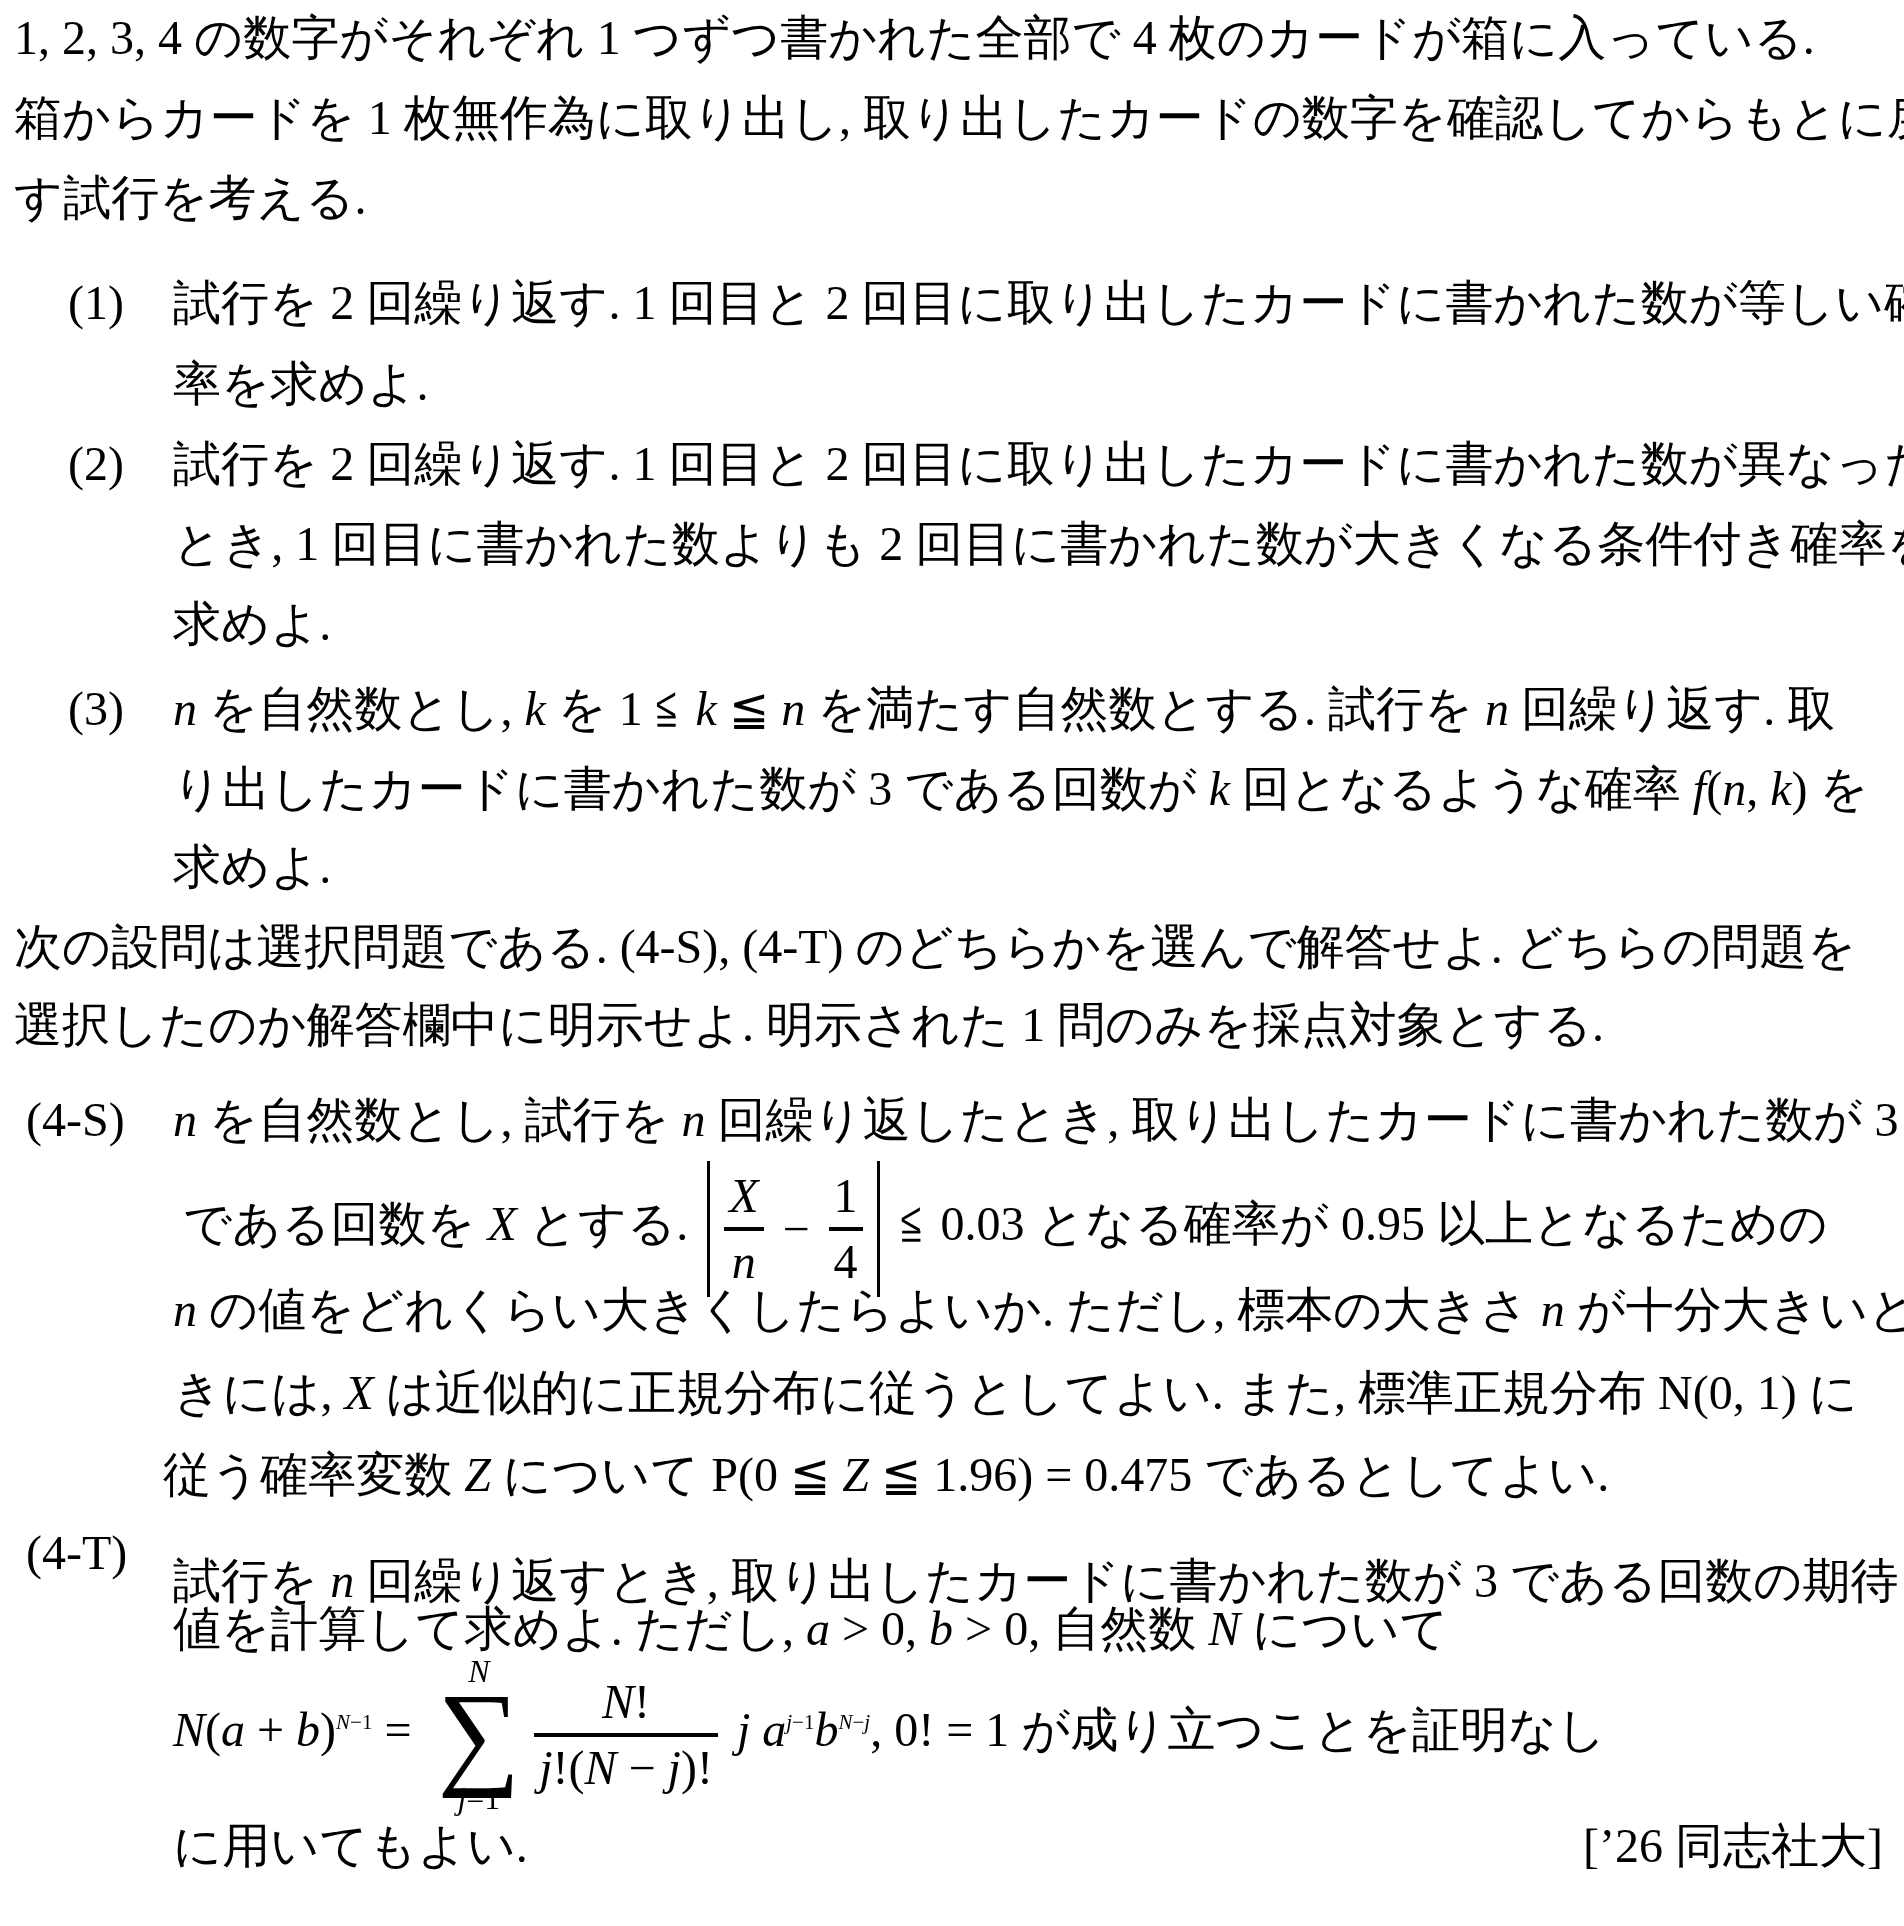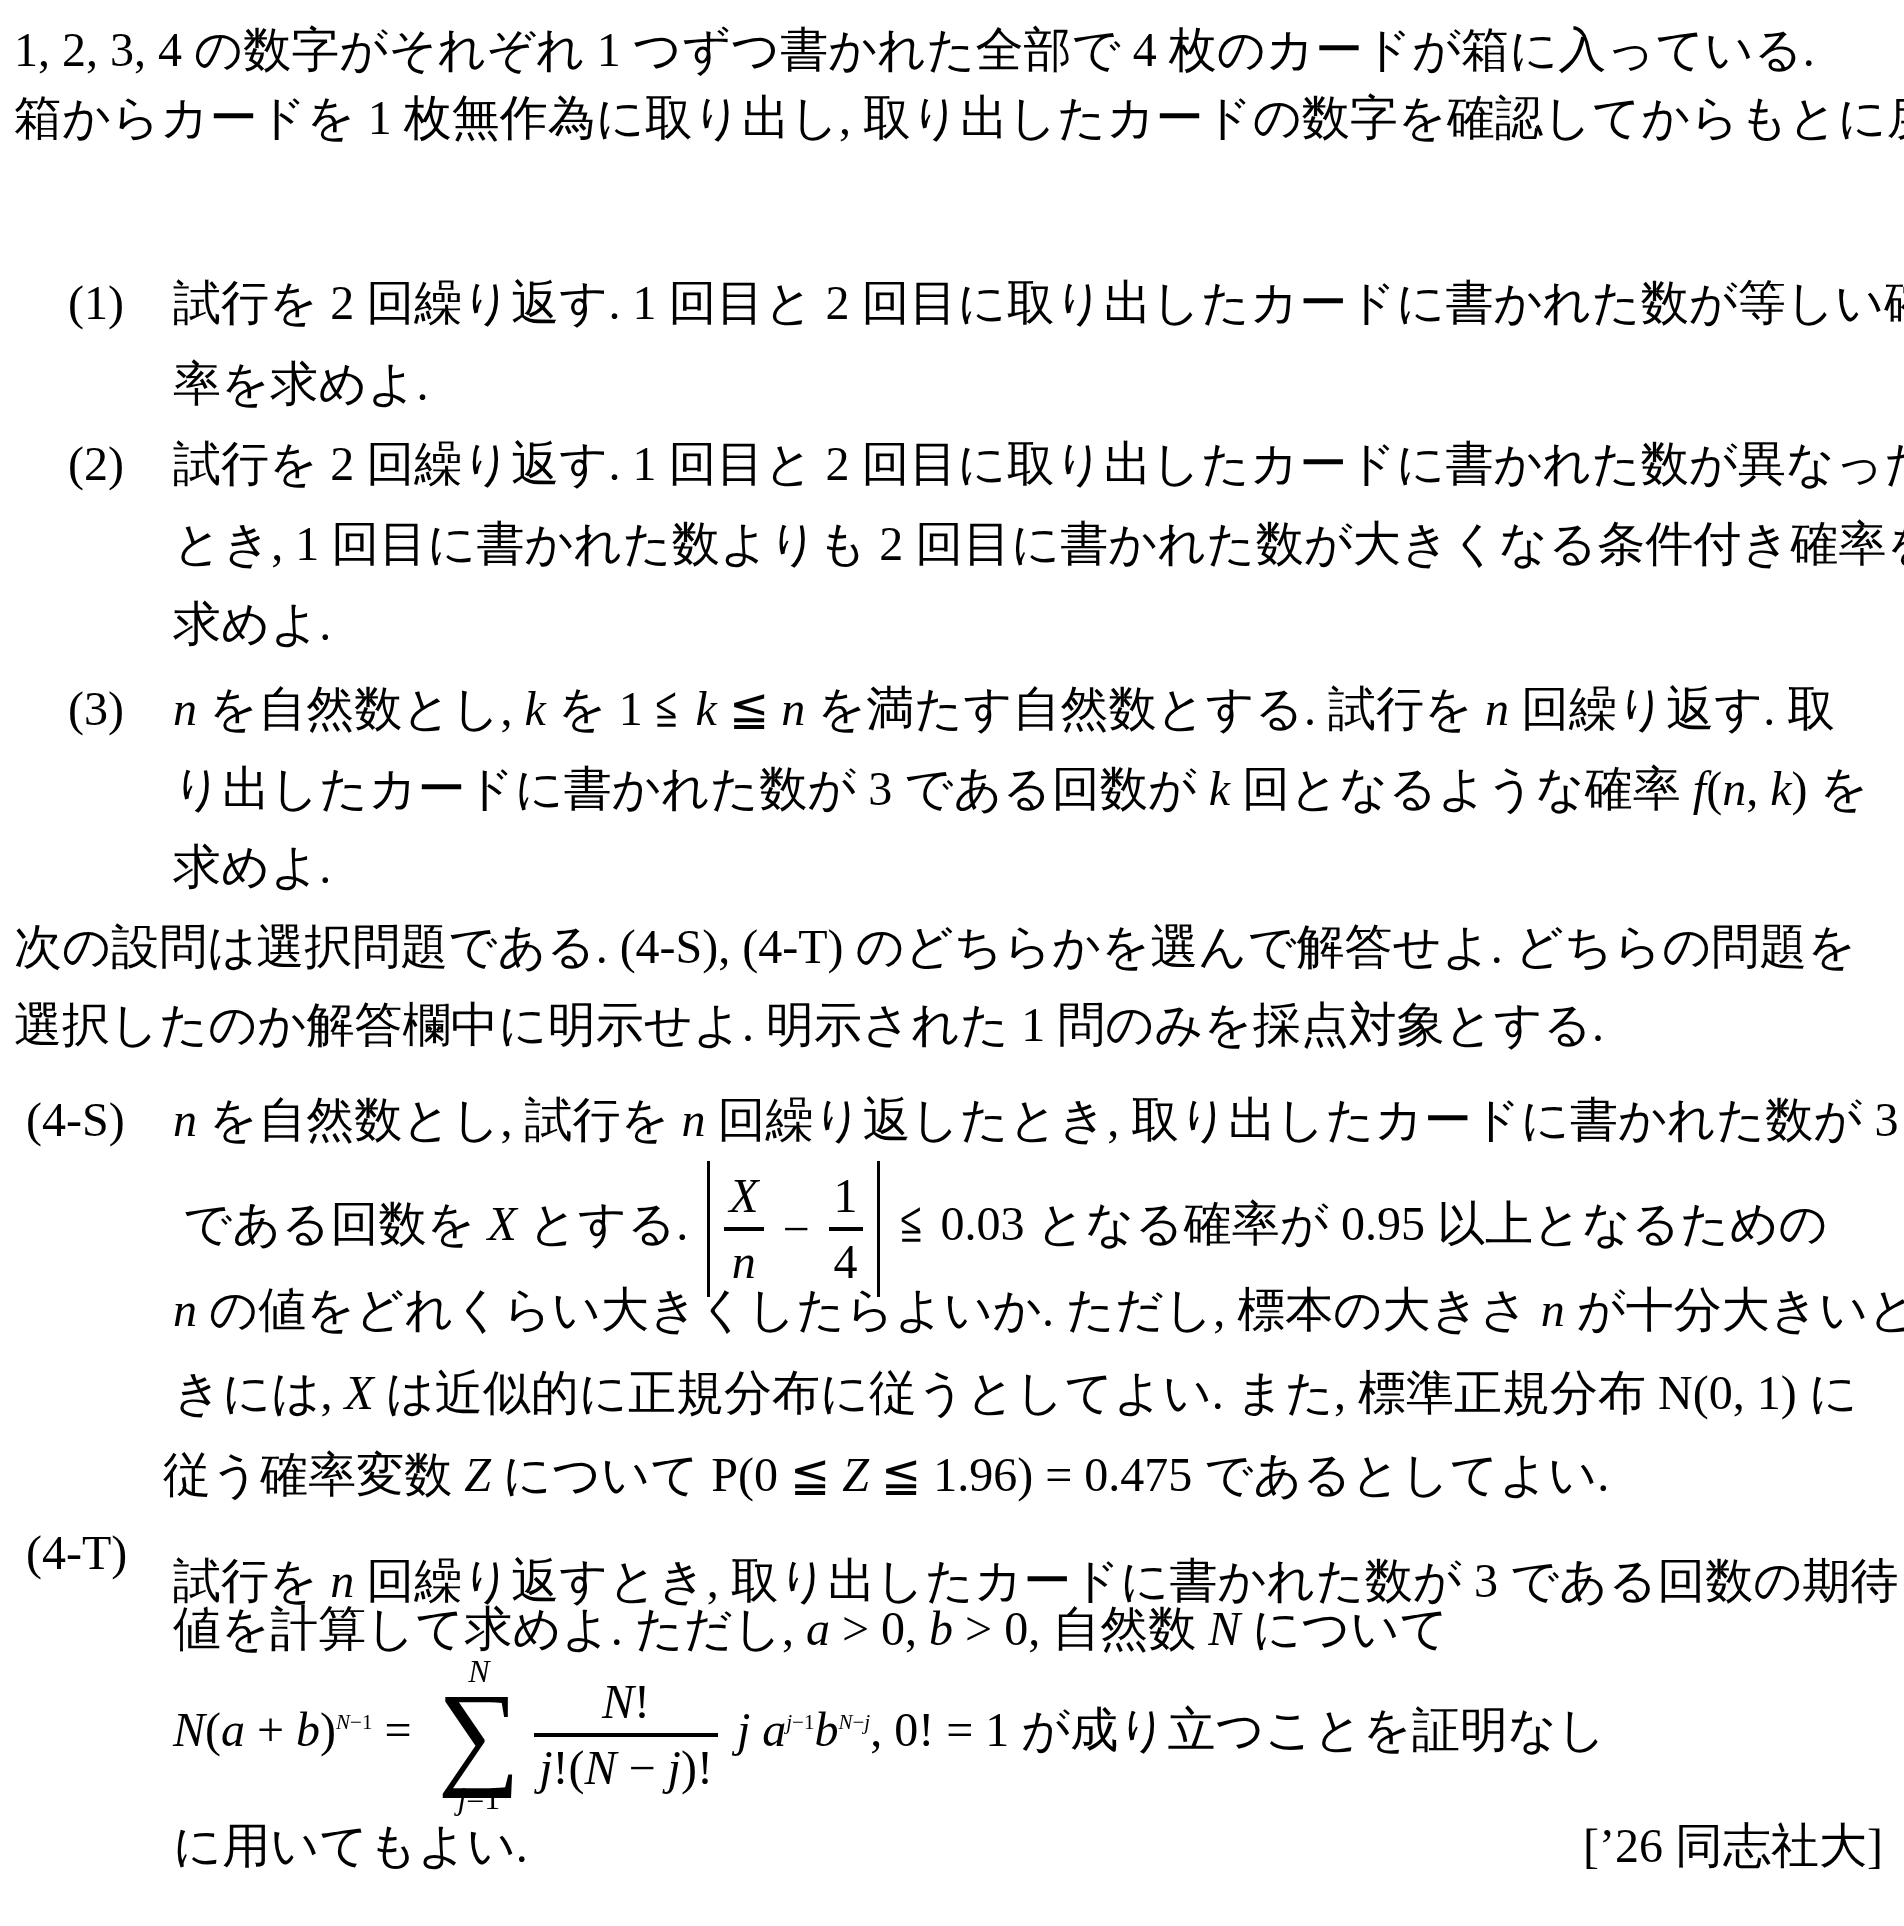--- a/index.html
+++ b/index.html
@@ -47,22 +47,23 @@
   .bigop .op { font-size: 116px; line-height: 0.82; }
 
   .fr-d { margin-right: 7px; }
   .msp { margin-left: 12px; }
 </style>
 </head>
 <body>
 
 <div class="page">
 
-  <div class="ln" style="left:14px; top:11px;margin-top:12px;">1, 2, 3, 4 の数字がそれぞれ 1 つずつ書かれた全部で 4 枚のカードが箱に入っている.</div>
+  <div class="ln" style="left:14px; top:11px;">1, 2, 3, 4 の数字がそれぞれ 1 つずつ書かれた全部で 4 枚のカードが箱に入っている.</div>
   <div class="ln" style="left:14px; top:91px;">箱からカードを 1 枚無作為に取り出し, 取り出したカードの数字を確認してからもとに戻</div>
+  <div class="ln" style="left:14px; top:171px;">す試行を考える.</div>
 
   <div class="ln" style="left:68px; top:276px;">(1)</div>
   <div class="ln" style="left:173px; top:276px;">試行を 2 回繰り返す. 1 回目と 2 回目に取り出したカードに書かれた数が等しい確</div>
   <div class="ln" style="left:173px; top:357px;">率を求めよ.</div>
 
   <div class="ln" style="left:68px; top:437px;">(2)</div>
   <div class="ln" style="left:173px; top:437px;">試行を 2 回繰り返す. 1 回目と 2 回目に取り出したカードに書かれた数が異なった</div>
   <div class="ln" style="left:173px; top:517px;">とき, 1 回目に書かれた数よりも 2 回目に書かれた数が大きくなる条件付き確率を</div>
   <div class="ln" style="left:173px; top:597px;">求めよ.</div>
 

